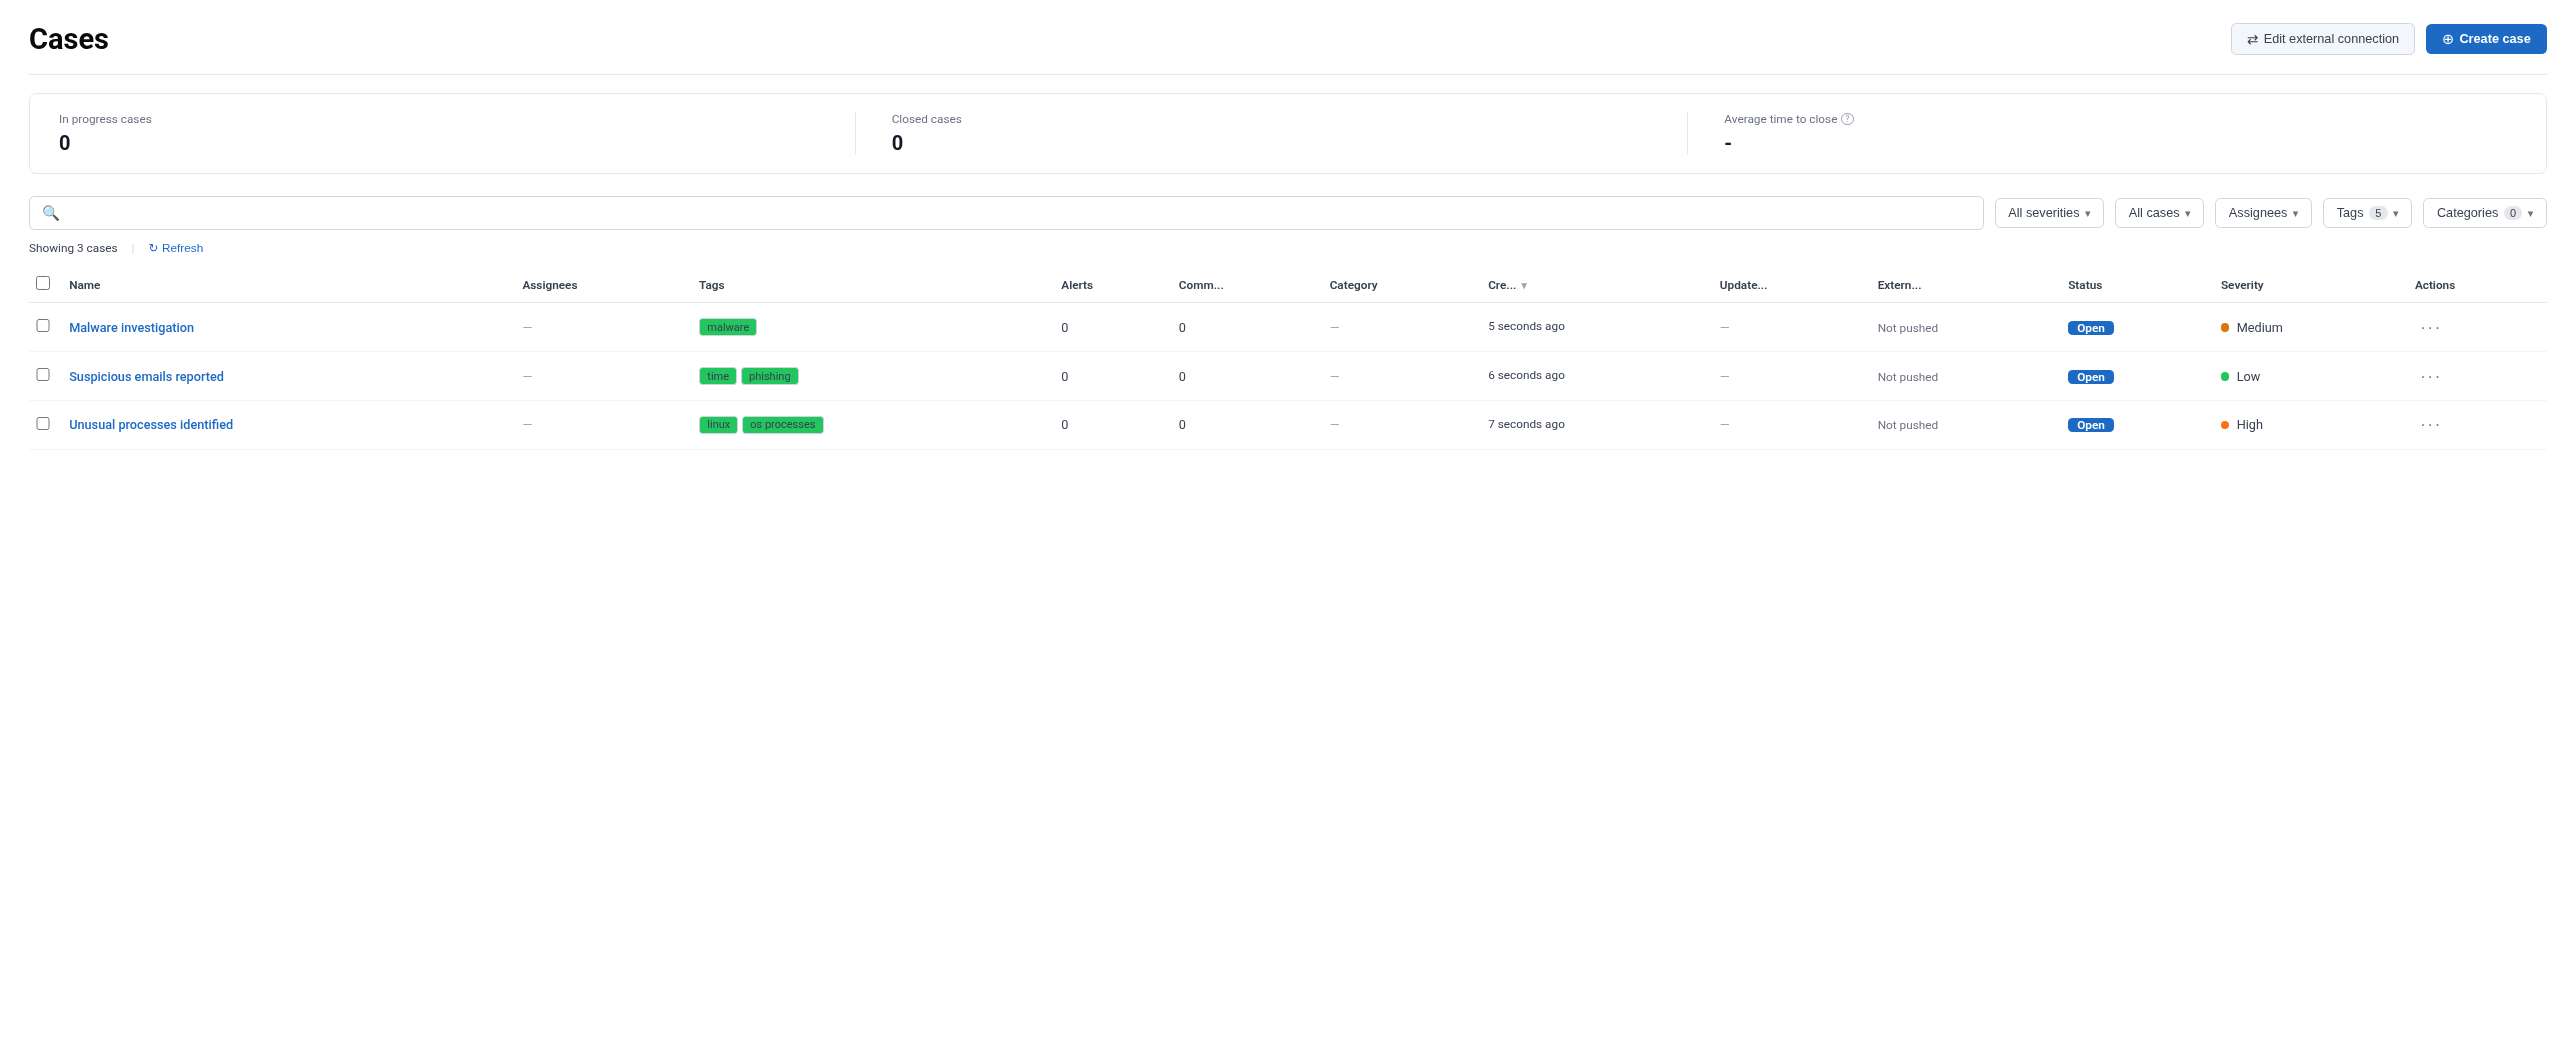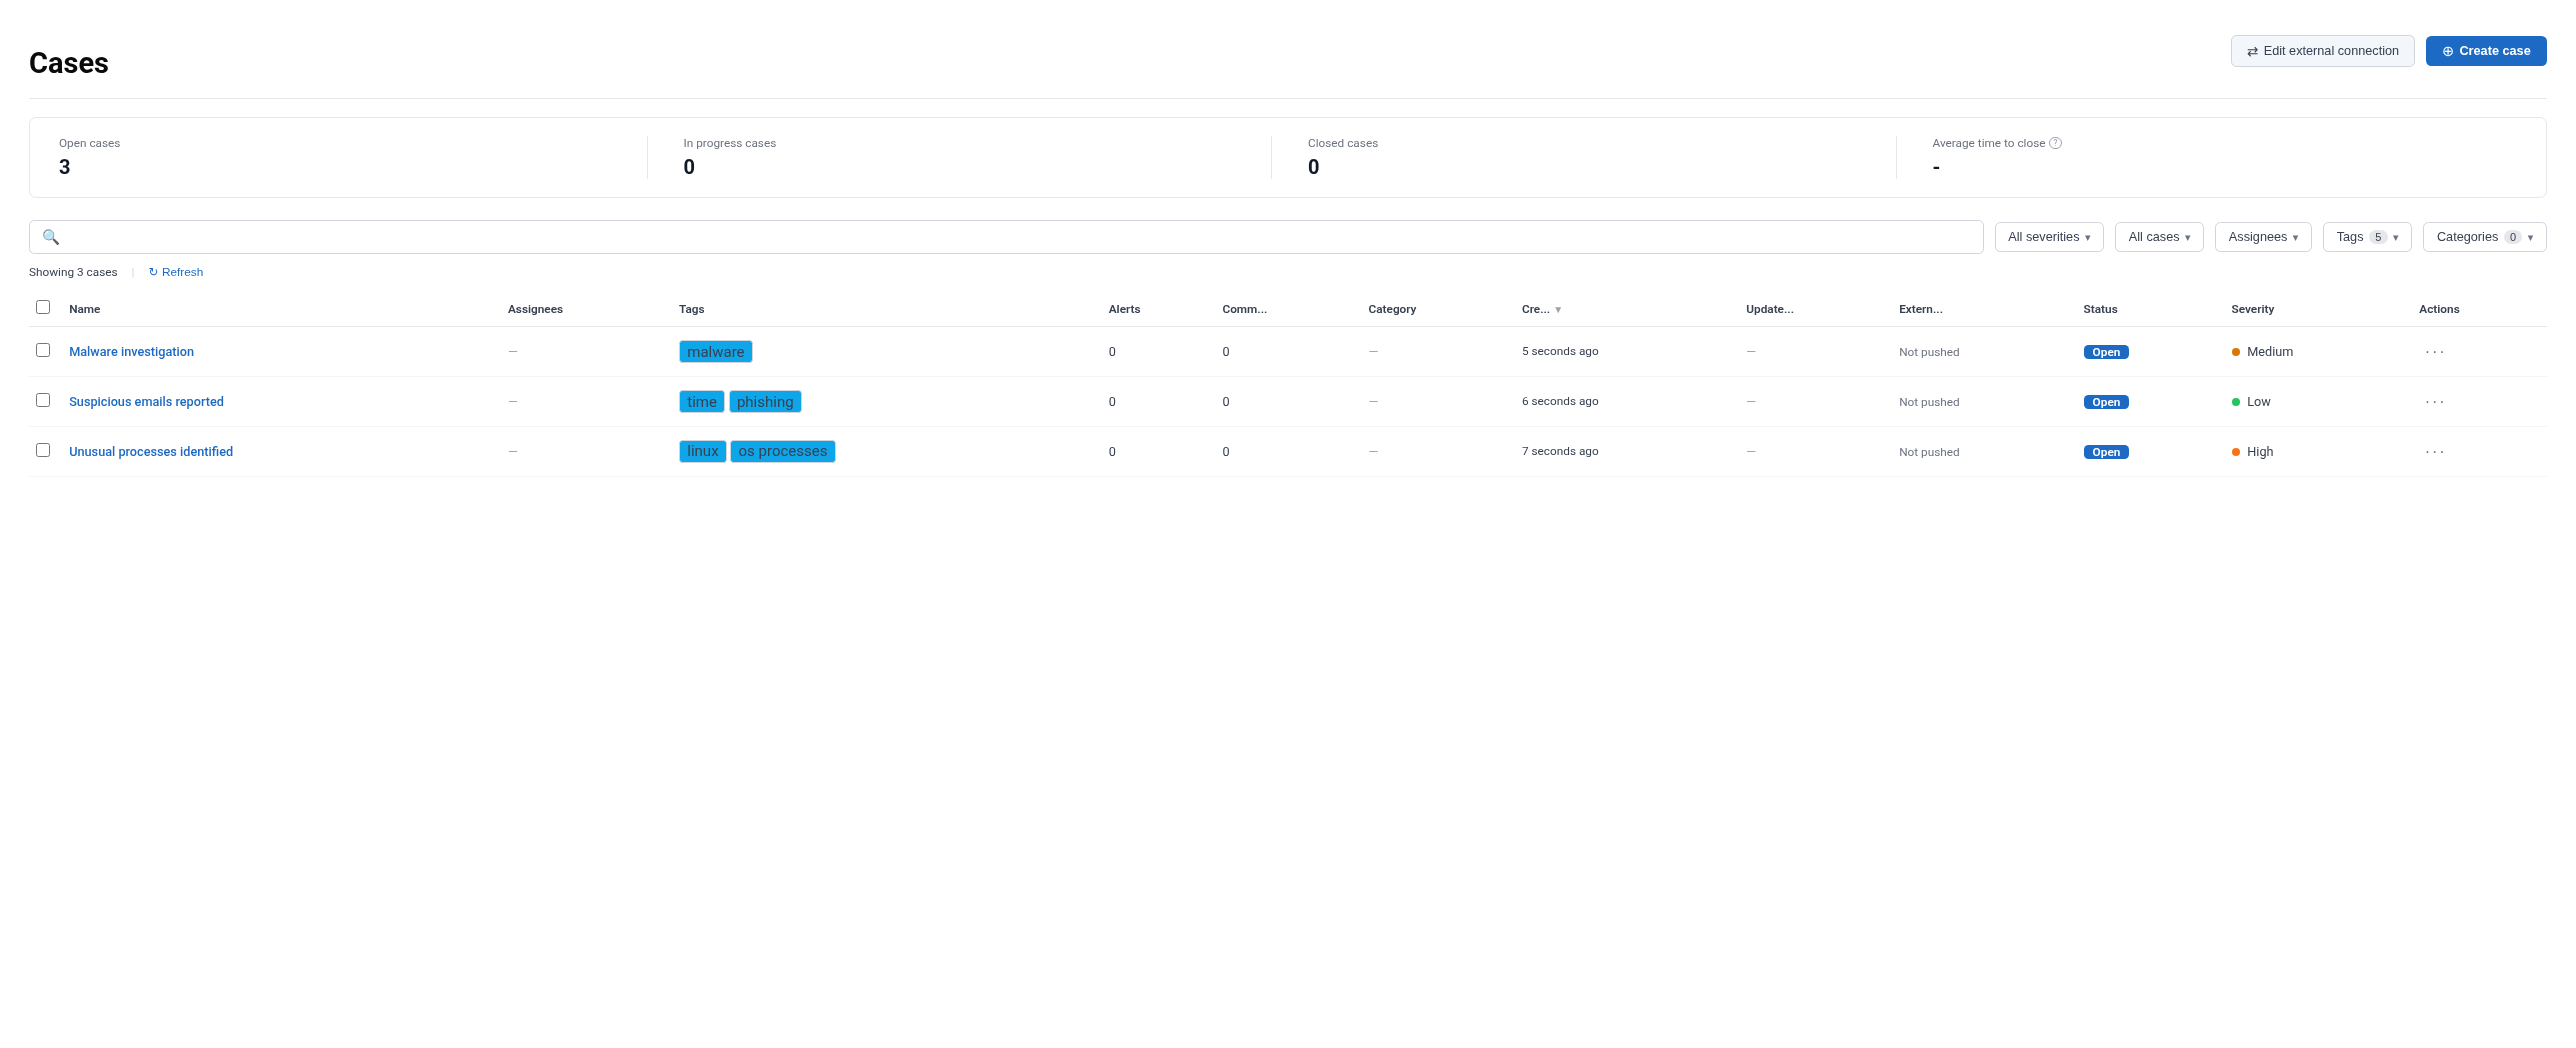--- a/index.html
+++ b/index.html
@@ -13,21 +13,20 @@
     .header {
       display: flex;
       align-items: center;
       justify-content: space-between;
       margin-bottom: 18px;
     }
     .page-title {
       font-size: 29px;
       font-weight: 700;
       color: #0a0a0a;
-      margin-top: 24px;
     }
     .header-actions {
       display: flex;
       gap: 11px;
       align-items: center;
     }
     .btn-secondary {
       display: flex;
       align-items: center;
       gap: 5.4px;
@@ -206,24 +205,24 @@
       text-decoration: none;
       font-weight: 500;
       cursor: pointer;
     }
     .tag {
       display: inline-flex;
       align-items: center;
       padding: 1.8px 7.2px;
       border: 0.9px solid #d1d5db;
       border-radius: 3.6px;
-      font-size: 15px;
+      font-size: 11px;
       color: #374151;
       margin-right: 3.6px;
-      background: #0ea5e9;
+      background: #22c55e;
     }
     .status-badge {
       display: inline-block;
       padding: 0 9px;
       border-radius: 4.5px;
       font-size: 11.8px;
       font-weight: 600;
       background: #1d6ac4;
       color: #fff;
     }
@@ -281,26 +280,20 @@
     <button class="btn-primary">
       <span style="font-size:14.5px; font-weight:300;">⊕</span>
       <span>Create case</span>
     </button>
   </div>
 </div>
 
 <hr class="divider">
 
 <div class="stats-card">
-  <div class="stat-item">
-    <div class="stat-label">
-      <span>Open cases</span>
-    </div>
-    <div class="stat-value">3</div>
-  </div>
   <div class="stat-item">
     <div class="stat-label">
       <span>In progress cases</span>
     </div>
     <div class="stat-value">0</div>
   </div>
   <div class="stat-item">
     <div class="stat-label">
       <span>Closed cases</span>
     </div>

